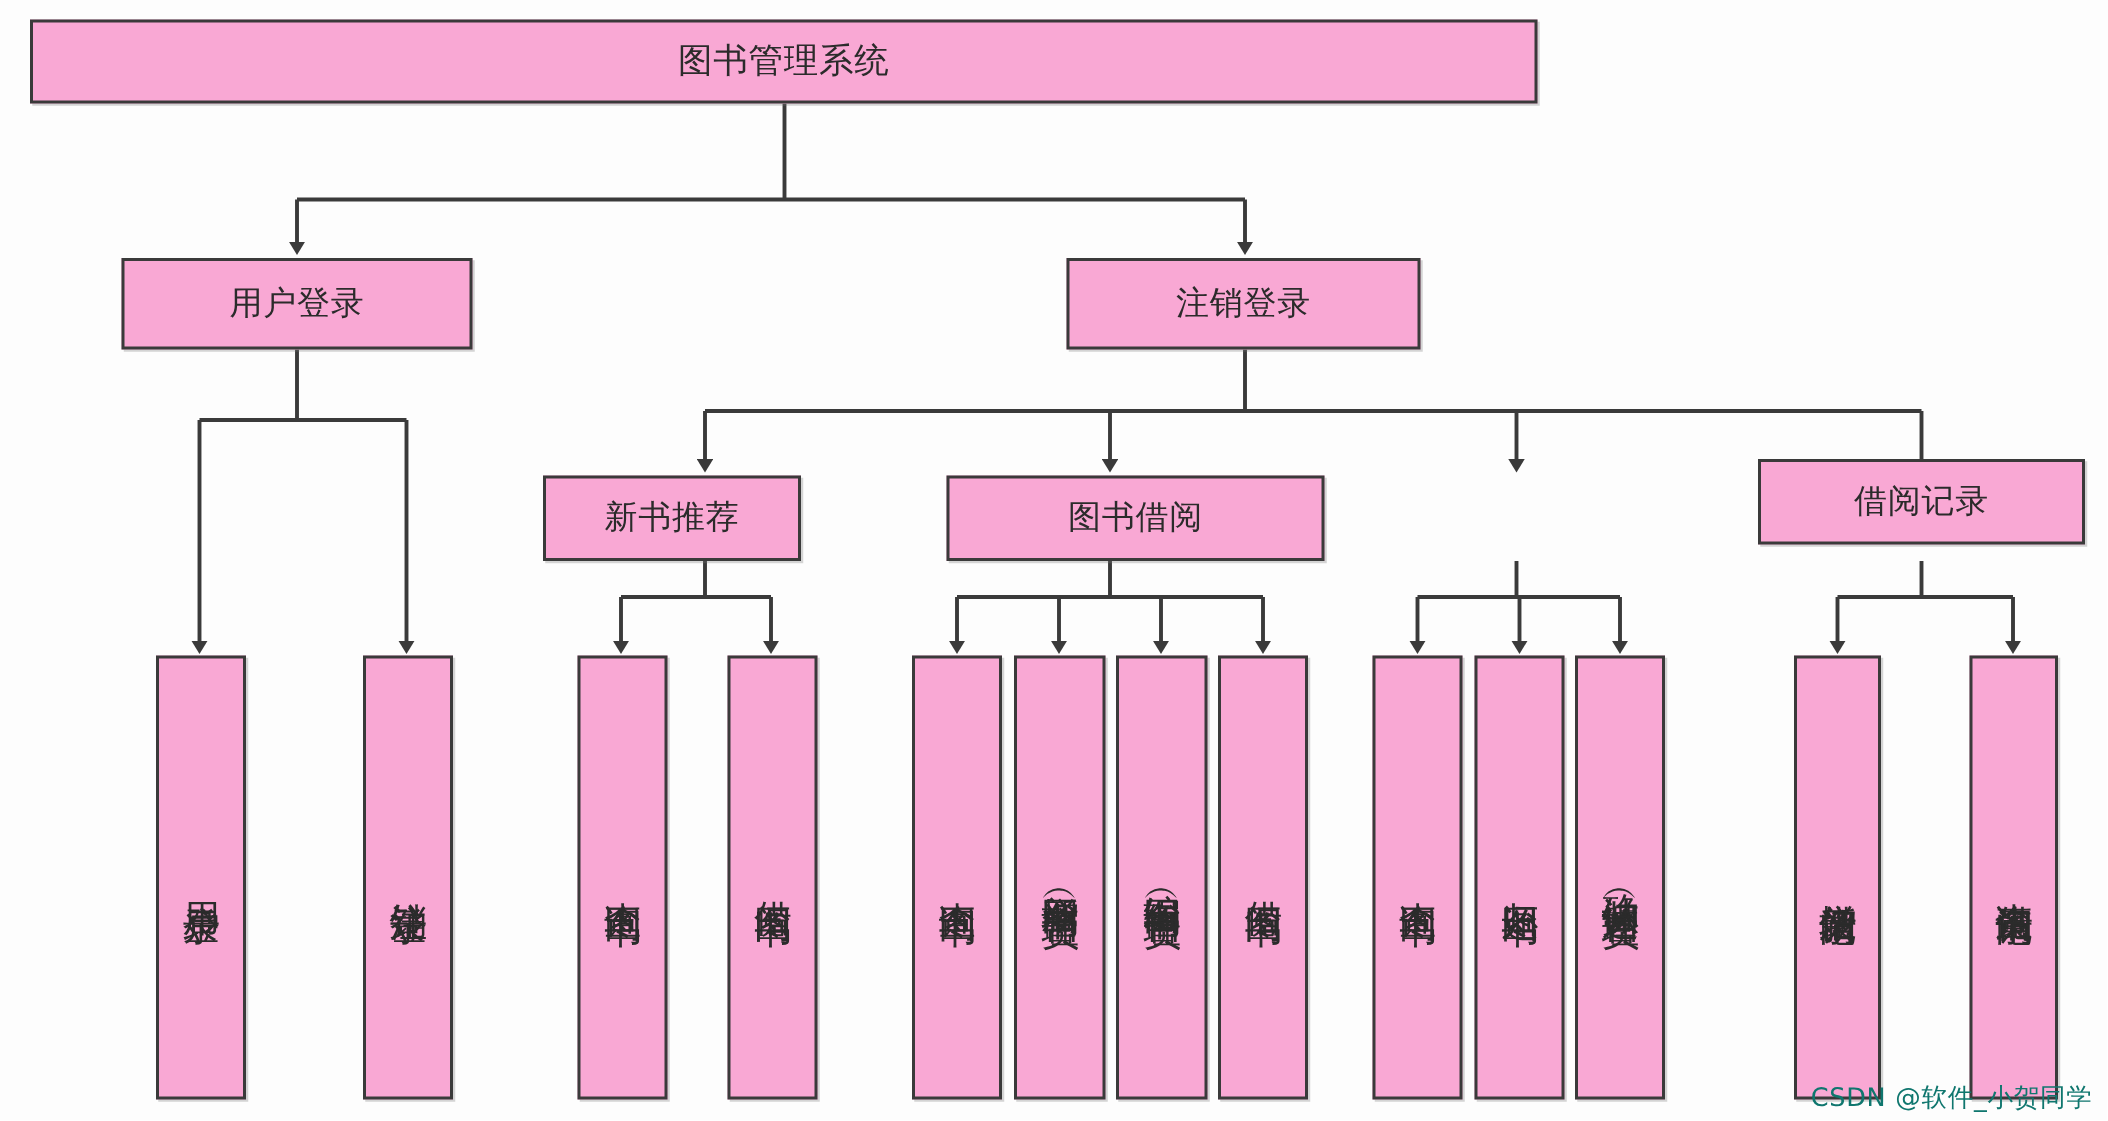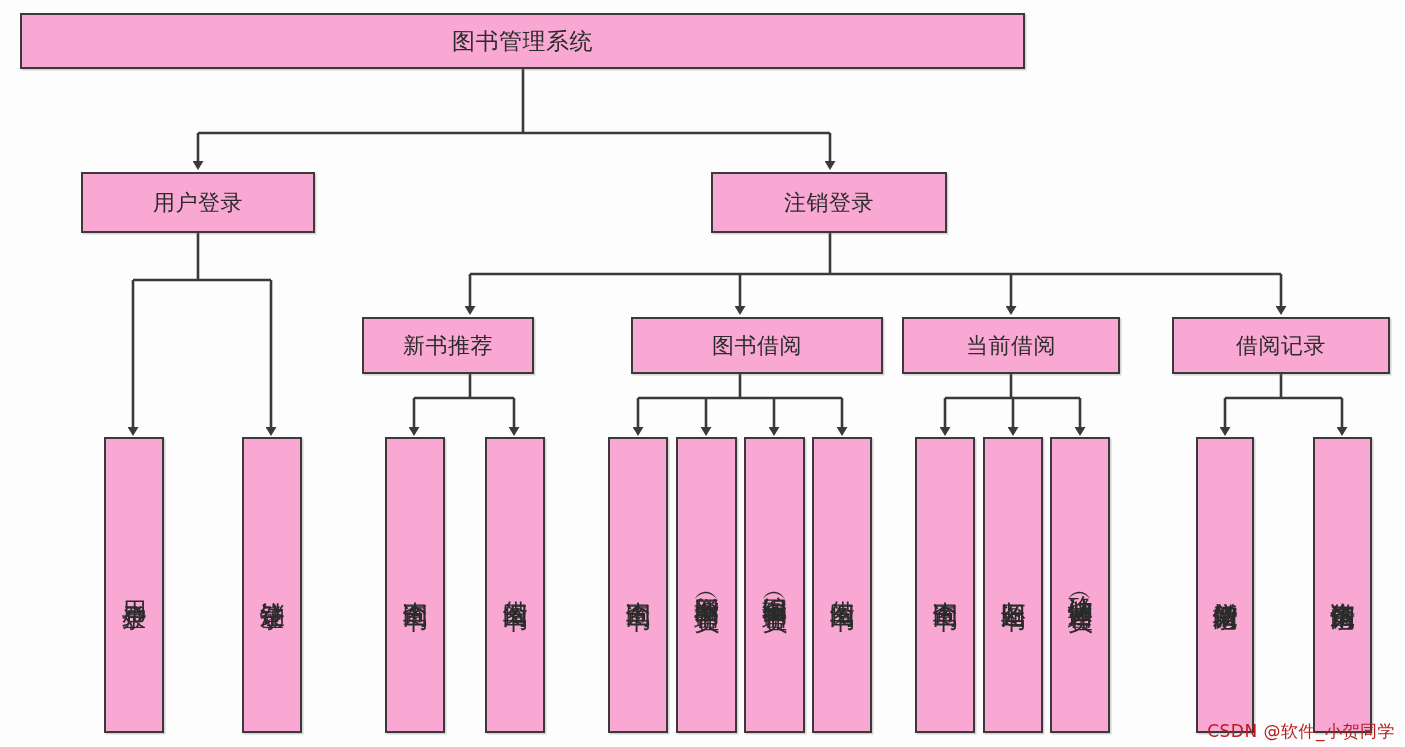--- a/index.html
+++ b/index.html
@@ -62,21 +62,21 @@
   }
   .node.vert.wide .lbl {
     font-size: 25px;
     letter-spacing: 1px;
   }
   #watermark {
     position: absolute;
     right: 10px;
     bottom: 4px;
     font-size: 17px;
-    color: #b91c1c;
+    color: #0f766e;
     letter-spacing: 0.5px;
     white-space: nowrap;
     user-select: none;
   }
 </style>
 </head>
 <body>
 
 <div id="canvas">
 
@@ -140,24 +140,21 @@
   <div class="node horiz" style="left:711px; top:172px; width:236px; height:61px;">
     <span class="lbl">注销登录</span>
   </div>
 
   <div class="node horiz" style="left:362px; top:317px; width:172px; height:57px;">
     <span class="lbl">新书推荐</span>
   </div>
   <div class="node horiz" style="left:631px; top:317px; width:252px; height:57px;">
     <span class="lbl">图书借阅</span>
   </div>
-  <div class="node horiz" style="left:902px; top:317px; width:218px; height:57px;">
-    <span class="lbl">当前借阅</span>
-  </div>
-  <div class="node horiz" style="left:1172px; top:317px; width:218px; height:57px;">
+  <div class="node horiz" style="left:1172px; top:306px; width:218px; height:57px;">
     <span class="lbl">借阅记录</span>
   </div>
 
   <div class="node vert" style="left:104px; top:437px; width:60px; height:296px;">
     <span class="lbl">用户登录</span>
   </div>
   <div class="node vert" style="left:242px; top:437px; width:60px; height:296px;">
     <span class="lbl">注销登录</span>
   </div>
 

